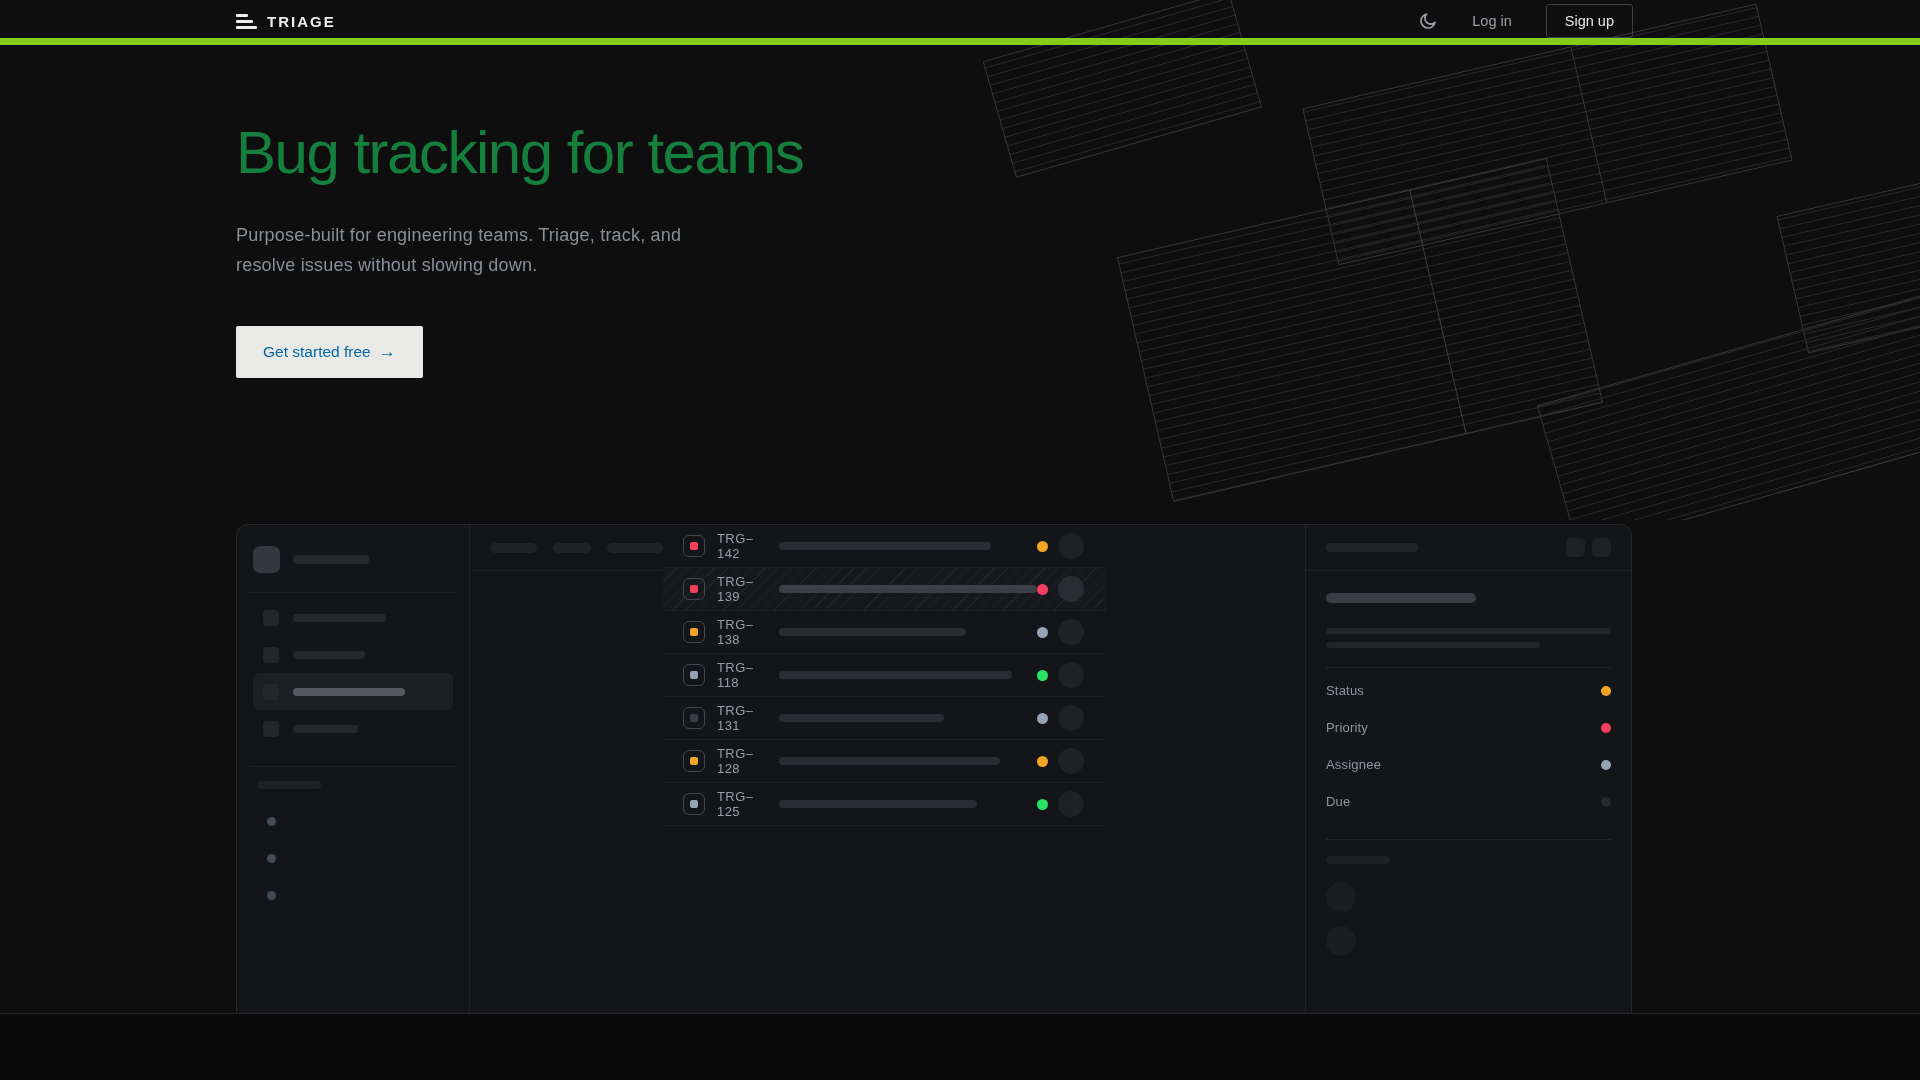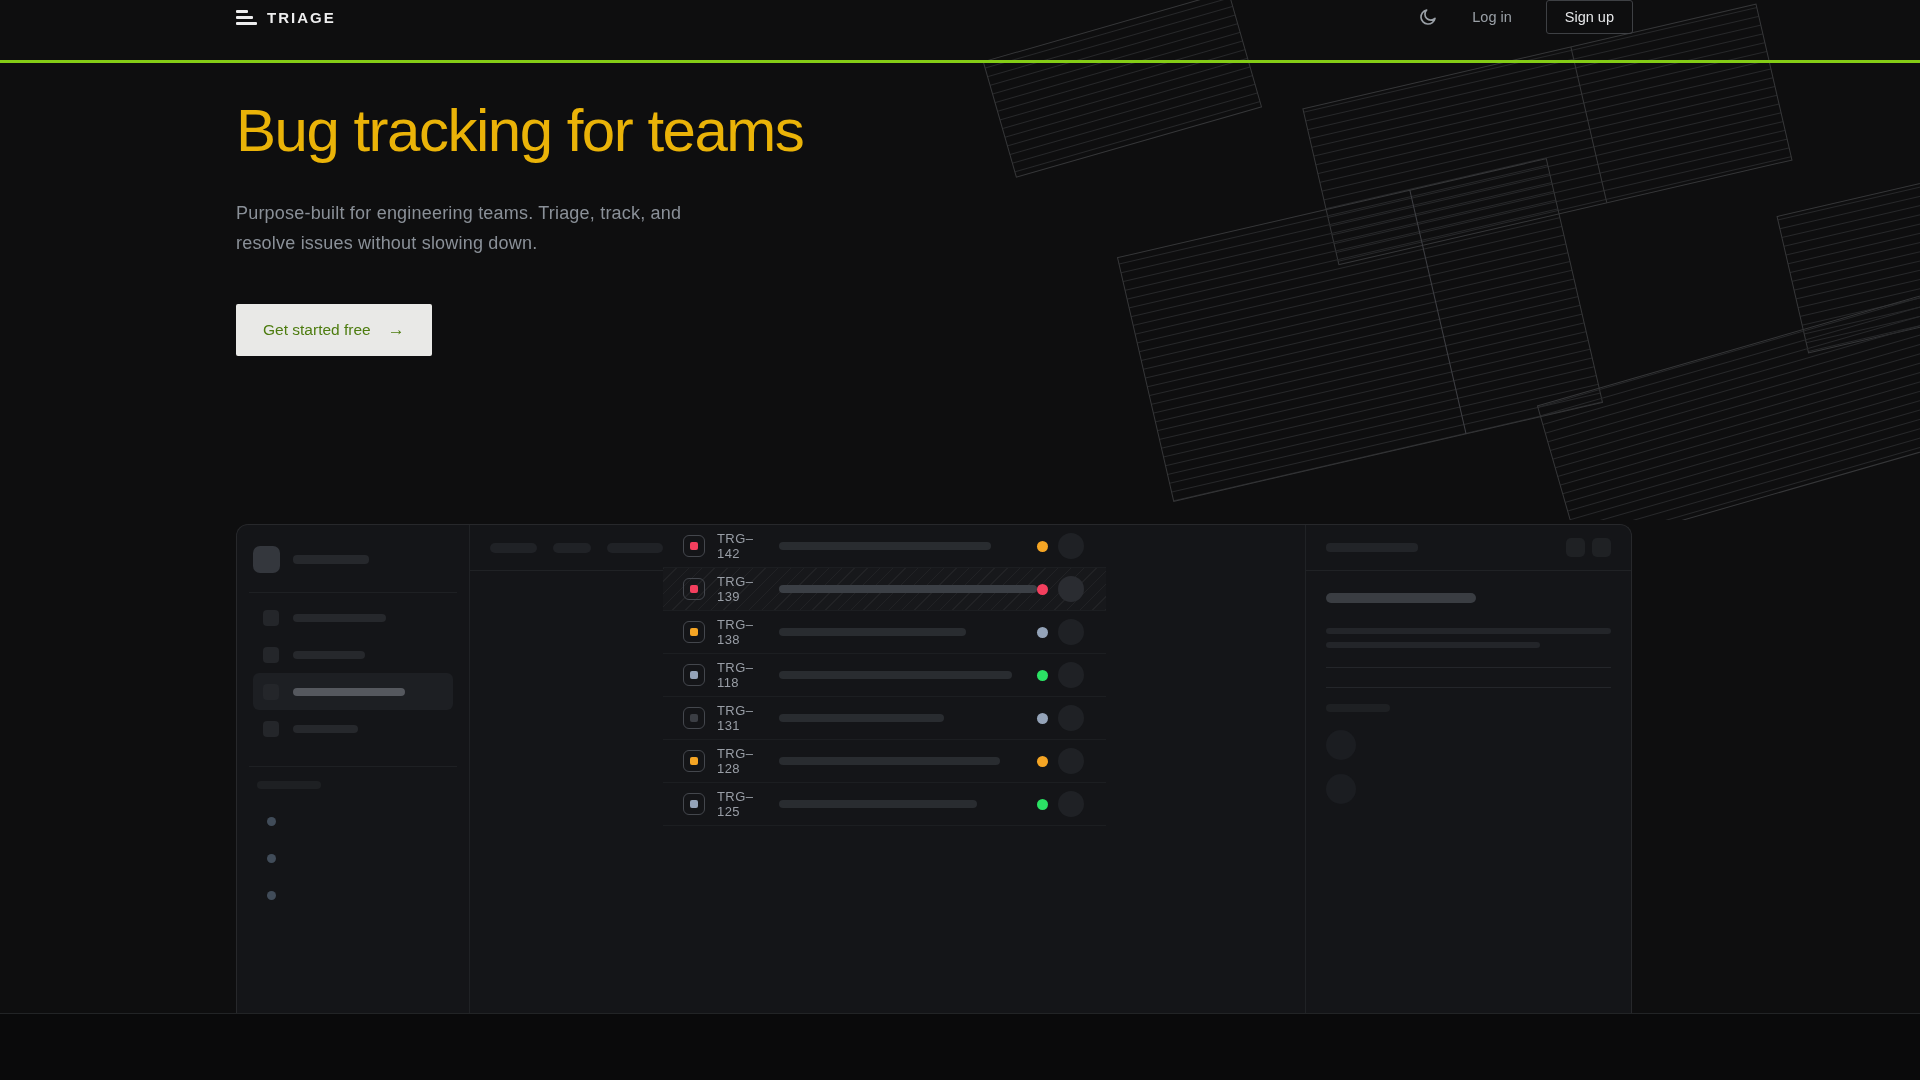--- a/index.html
+++ b/index.html
@@ -12,53 +12,53 @@
   }
 
   
   .decoration {
     position:absolute; top:0; right:0; width:950px; height:520px;
     z-index:0; opacity:.9; pointer-events:none;
   }
 
   
   .nav {
-    position:absolute; top:0; left:0; width:1920px; height:63px;
-    border-bottom:3px solid #84cc16;
-    display:flex; align-items:flex-start; z-index:3;
+    position:absolute; top:0; left:0; width:1920px; height:45px;
+    border-bottom:7px solid #84cc16;
+    display:flex; align-items:flex-end; z-index:3;
   }
   .nav-inner { width:100%; padding:0 287px 0 236px; display:flex; align-items:center; }
   .brand { display:flex; align-items:center; gap:11px; }
   .brand-icon { display:flex; flex-direction:column; gap:3px; width:20px; }
   .brand-icon span { height:3px; background:#ededee; border-radius:1px; }
   .brand-icon span:nth-child(1){ width:12px; }
   .brand-icon span:nth-child(2){ width:17px; }
   .brand-icon span:nth-child(3){ width:21px; }
   .brand-name { font-size:15px; font-weight:bold; letter-spacing:2px; color:#ededee; }
   .nav-right { margin-left:auto; display:flex; align-items:center; gap:34px; }
   .theme-btn { background:none; border:none; cursor:pointer; display:flex; align-items:center; }
   .login-link { color:#9aa0a7; font-size:14.5px; text-decoration:none; cursor:pointer; background:none; border:none; font-family:inherit; }
   .signup-btn {
     background:transparent; border:1px solid #3e4044; color:#e6e7e9;
     font-size:14.5px; padding:8px 18px; border-radius:3px; cursor:pointer; font-family:inherit;
   }
 
   
   .hero { position:absolute; top:63px; left:236px; z-index:2; }
   .hero h1 {
-    margin-top:36px; font-size:60px; line-height:1.08; font-weight:500;
-    letter-spacing:-1.5px; color:#eab308;
+    margin-top:58px; font-size:60px; line-height:1.08; font-weight:500;
+    letter-spacing:-1.5px; color:#15803d;
   }
   .hero p {
     margin-top:34px; max-width:480px; font-size:18px; line-height:30px;
     color:#8a9098; letter-spacing:.2px;
   }
   .cta-btn {
-    margin-top:46px; display:inline-flex; align-items:center; gap:17px;
-    background:#e9e9e7; color:#4d7c0f; border:none; border-radius:2px;
+    margin-top:46px; display:inline-flex; align-items:center; gap:8px;
+    background:#e9e9e7; color:#0369a1; border:none; border-radius:2px;
     height:52px; padding:0 27px; font-size:15.5px; font-weight:500;
     font-family:inherit; cursor:pointer;
   }
   .cta-arrow { font-size:17px; font-weight:400; }
 
   
   .mockup {
     position:absolute; left:236px; top:524px; width:1396px; height:489px;
     background:#141518; border:1px solid #27282b; border-bottom:none;
     border-radius:12px 12px 0 0; display:flex; z-index:2; overflow:hidden;
@@ -313,20 +313,38 @@
       <span class="dt-header-btns">
         <span class="dt-sq"></span>
         <span class="dt-sq"></span>
       </span>
     </div>
     <div class="mk-detail-body">
       <div class="dt-title"></div>
       <div class="dt-line l1"></div>
       <div class="dt-line l2"></div>
       <hr class="dt-divider">
+      <div id="prop-list">
+          <div class="prop-row">
+    <span class="prop-label">Status</span>
+    <span class="prop-dot" style="background: rgb(245, 165, 36);"></span>
+  </div>
+          <div class="prop-row">
+    <span class="prop-label">Priority</span>
+    <span class="prop-dot" style="background: rgb(244, 63, 94);"></span>
+  </div>
+          <div class="prop-row">
+    <span class="prop-label">Assignee</span>
+    <span class="prop-dot" style="background: rgb(148, 163, 184);"></span>
+  </div>
+          <div class="prop-row">
+    <span class="prop-label">Due</span>
+    <span class="prop-dot" style="background: rgb(38, 40, 44);"></span>
+  </div>
+        </div>
       <hr class="dt-divider">
       <div class="dt-label skel faint"></div>
       <div class="dt-circle c1"></div>
       <div class="dt-circle c2"></div>
     </div>
   </aside>
 
 </div>
 
 <div class="footer"></div>

